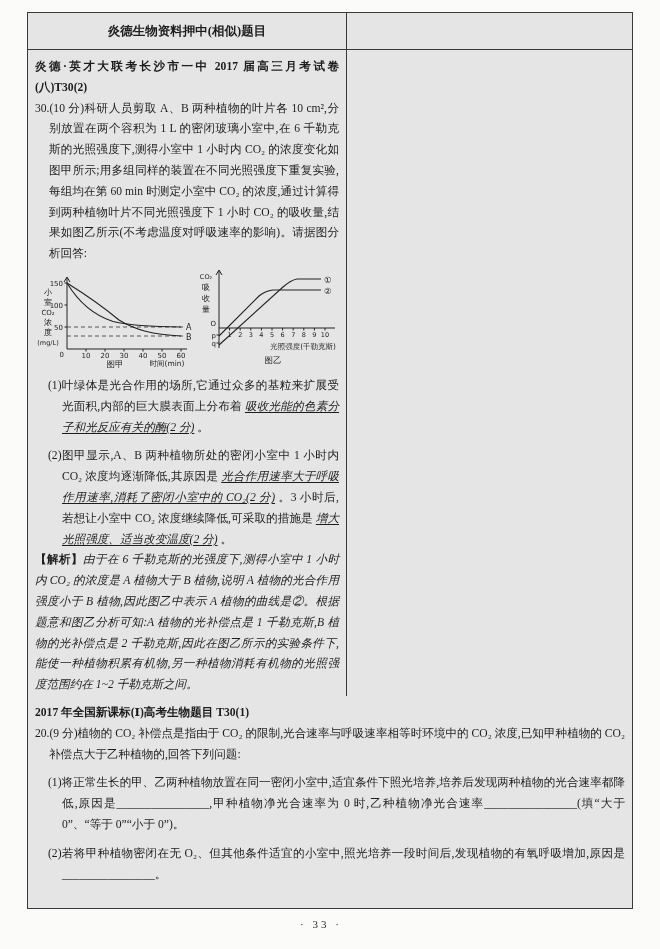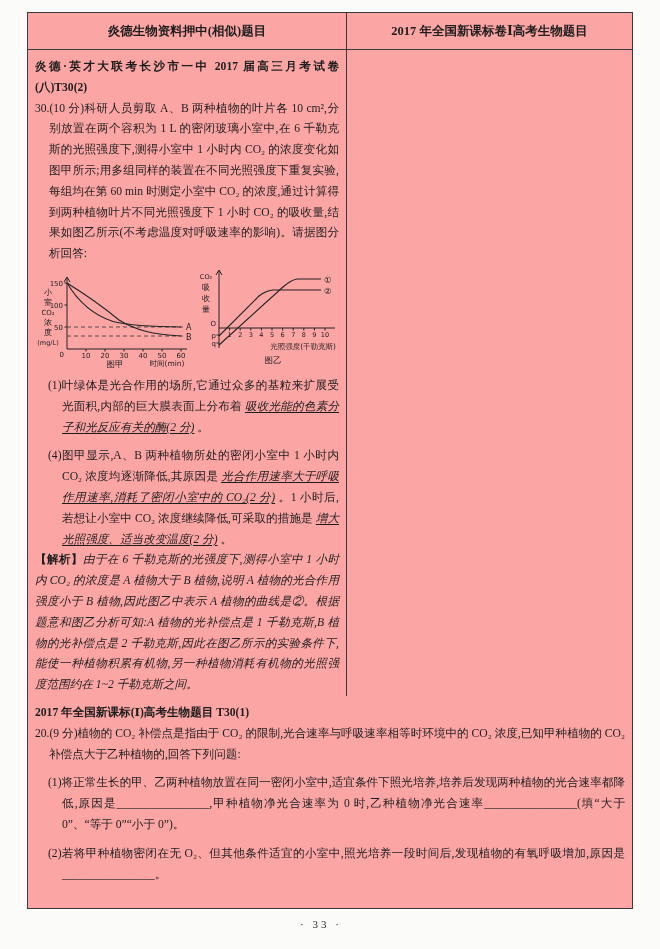--- a/index.html
+++ b/index.html
@@ -3,21 +3,21 @@
 <meta charset="utf-8">
 <style>
   html,body{margin:0;padding:0;}
   body{
     width:660px;height:949px;position:relative;
     background:#fbfbf9;color:#1d1d1d;
     font-family:"Liberation Serif","DejaVu Serif",serif;
   }
   .doc-table{
     position:absolute;left:27px;top:12px;width:606px;height:897px;
-    border:1.5px solid #3a3a3a;box-sizing:border-box;background:#fca5a5;
+    border:1.5px solid #3a3a3a;box-sizing:border-box;background:#e5e5e5;
   }
   .head-row{display:flex;height:36px;border-bottom:1.5px solid #3a3a3a;}
   .head-cell{display:flex;align-items:center;justify-content:center;
     font-weight:bold;font-size:12.5px;box-sizing:border-box;}
   .head-cell.hleft{width:319px;border-right:1.5px solid #3a3a3a;}
   .head-cell.hright{flex:1;}
   .body-row{display:flex;height:calc(100% - 36px);flex-direction:column;}
   .col{box-sizing:border-box;padding:7px 7px 0 7px;font-size:11.6px;
     line-height:20.8px;text-align:justify;}
   .col.cleft{width:319px;border-right:1.5px solid #3a3a3a;}
@@ -34,21 +34,20 @@
   svg text{fill:#1d1d1d;font-family:"DejaVu Sans","Liberation Sans",sans-serif;}
   .page-num{position:absolute;left:0;right:18px;top:918px;text-align:center;
     font-size:11px;letter-spacing:3px;color:#2b2b2b;}
 </style>
 </head>
 <body>
 
 <div class="doc-table">
   <div class="head-row">
     <div class="head-cell hleft">炎德生物资料押中(相似)题目</div>
-    <div class="head-cell hright">2017 年全国新课标卷Ⅰ高考生物题目</div>
   </div>
 
   <div class="body-row">
 
     <div class="col cleft">
       <div class="bold-title">炎德·英才大联考长沙市一中 2017 届高三月考试卷(八)T30(2)</div>
 
       <div class="hang">30.(10 分)科研人员剪取 A、B 两种植物的叶片各 10 cm²,分别放置在两个容积为 1 L 的密闭玻璃小室中,在 6 千勒克斯的光照强度下,测得小室中 1 小时内 CO₂ 的浓度变化如图甲所示;用多组同样的装置在不同光照强度下重复实验,每组均在第 60 min 时测定小室中 CO₂ 的浓度,通过计算得到两种植物叶片不同光照强度下 1 小时 CO₂ 的吸收量,结果如图乙所示(不考虑温度对呼吸速率的影响)。请据图分析回答:</div>
 
       <div class="figure-row">
@@ -131,21 +130,21 @@
           <text x="141" y="81" font-size="7.5" text-anchor="end">光照强度(千勒克斯)</text>
           <text x="78" y="95" font-size="8.5" text-anchor="middle">图乙</text>
         </svg>
       </div>
 
       <div class="subq">
         <span>(1)叶绿体是光合作用的场所,它通过众多的基粒来扩展受光面积,内部的巨大膜表面上分布着</span><span class="ans">吸收光能的色素分子和光反应有关的酶(2 分)</span><span>。</span>
       </div>
 
       <div class="subq">
-        <span>(4)图甲显示,A、B 两种植物所处的密闭小室中 1 小时内 CO₂ 浓度均逐渐降低,其原因是</span><span class="ans">光合作用速率大于呼吸作用速率,消耗了密闭小室中的 CO₂(2 分)</span><span>。1 小时后,若想让小室中 CO₂ 浓度继续降低,可采取的措施是</span><span class="ans">增大光照强度、适当改变温度(2 分)</span><span>。</span>
+        <span>(2)图甲显示,A、B 两种植物所处的密闭小室中 1 小时内 CO₂ 浓度均逐渐降低,其原因是</span><span class="ans">光合作用速率大于呼吸作用速率,消耗了密闭小室中的 CO₂(2 分)</span><span>。3 小时后,若想让小室中 CO₂ 浓度继续降低,可采取的措施是</span><span class="ans">增大光照强度、适当改变温度(2 分)</span><span>。</span>
       </div>
 
 
       <div class="kai">
         <span class="seclabel">【解析】</span><span>由于在 6 千勒克斯的光强度下,测得小室中 1 小时内 CO₂ 的浓度是 A 植物大于 B 植物,说明 A 植物的光合作用强度小于 B 植物,因此图乙中表示 A 植物的曲线是②。根据题意和图乙分析可知:A 植物的光补偿点是 1 千勒克斯,B 植物的光补偿点是 2 千勒克斯,因此在图乙所示的实验条件下,能使一种植物积累有机物,另一种植物消耗有机物的光照强度范围约在 1~2 千勒克斯之间。</span>
       </div>
     </div>
 
     <div class="col cright">
       <div class="bold-title">2017 年全国新课标(Ⅰ)高考生物题目 T30(1)</div>

